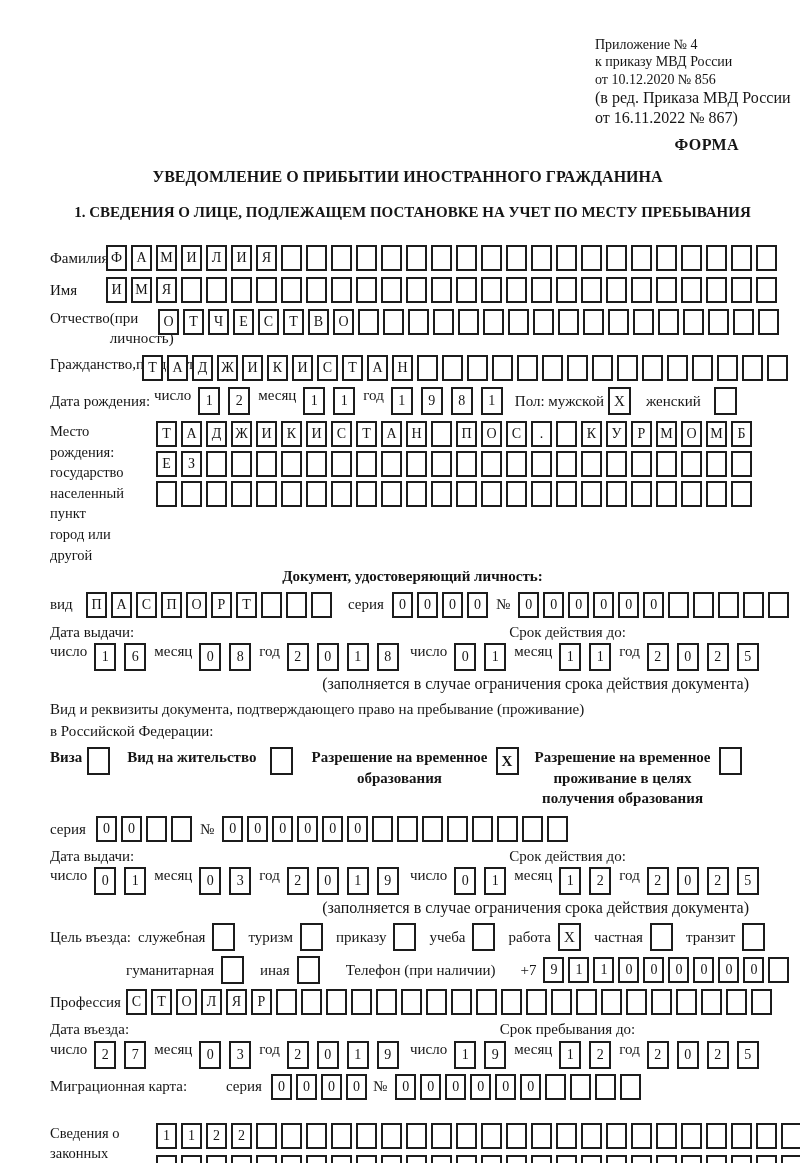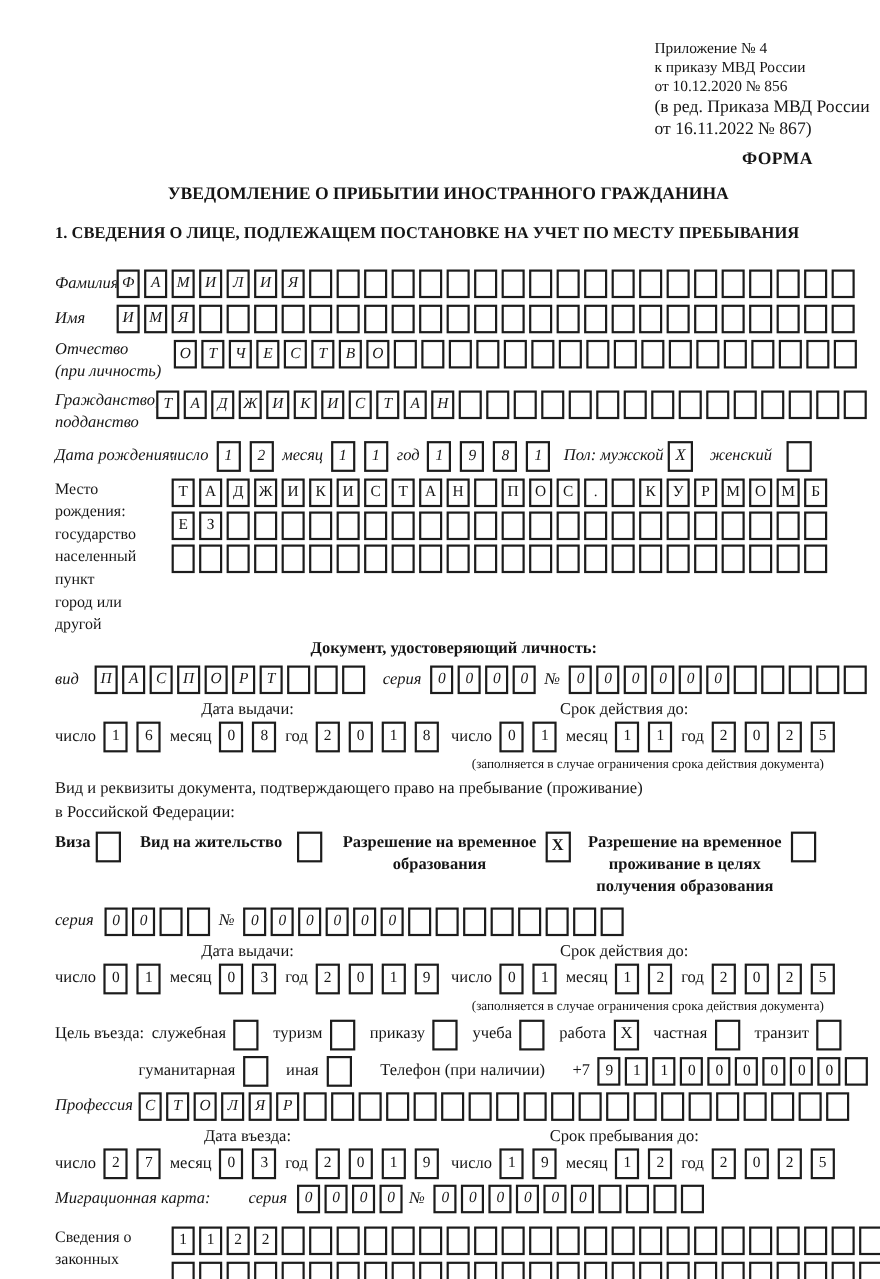--- a/index.html
+++ b/index.html
@@ -6,46 +6,46 @@
   body{width:800px;height:1163px;overflow:hidden;}
   .page{box-sizing:border-box;width:800px;height:1163px;padding:36px 25px 0 50px;
         font-family:"Liberation Serif","DejaVu Serif",serif;color:#151515;font-size:15px;}
   
   .appendix{margin-left:545px;}
   .apline{line-height:1.24;font-size:14px;white-space:nowrap;}
   .apline.rev{font-size:16px;line-height:1.26;}
   .forma{margin-top:8px;text-align:right;padding-right:36px;font-weight:bold;font-size:16px;letter-spacing:.4px;}
   .title{margin-top:12px;text-align:center;font-weight:bold;font-size:16px;line-height:1.38;padding-right:10px;}
   .uline{display:inline-block;width:62px;border-bottom:2px solid #222;margin-left:10px;transform:translateY(-3px);}
-  .sec-heading{margin-top:15px;margin-bottom:24px;font-weight:bold;font-size:15px;line-height:1.2;white-space:nowrap;}
+  .sec-heading{margin-top:15px;margin-bottom:24px;font-weight:bold;font-size:15px;line-height:1.2;white-space:nowrap;text-align:center;}
   
-  .fieldrow{display:flex;align-items:center;margin-bottom:6px;font-style:italic;}
+  .fieldrow{display:flex;align-items:center;margin-bottom:6px;}
   .fieldrow.top{align-items:flex-start;}
   .flabel{flex:none;white-space:nowrap;}
-  .labelcol{flex:none;display:flex;flex-direction:column;line-height:1.32;}
+  .labelcol{flex:none;display:flex;flex-direction:row;line-height:1.32;}
   .cells{display:flex;flex-wrap:nowrap;}
   .cell{box-sizing:border-box;flex:none;width:21px;height:26px;border:2px solid #1c1c1c;margin-right:4px;
         display:flex;align-items:center;justify-content:center;font-size:14px;line-height:1;background:#fff;}
   .checkbox{box-sizing:border-box;flex:none;width:23px;height:28px;border:2px solid #1c1c1c;
         display:inline-flex;align-items:center;justify-content:center;font-size:15px;background:#fff;}
-  .dategroup{display:flex;align-items:center;}
+  .dategroup{display:flex;align-items:flex-start;}
   .dategroup .cell{width:22px;height:28px;margin-right:8px;}
   .dlabel{margin-right:7px;white-space:nowrap;}
   
   .bp{display:flex;align-items:flex-start;margin-bottom:2px;}
   .bp-labels{flex:none;width:106px;display:flex;flex-direction:column;line-height:1.42;font-size:14.5px;}
   .cellrow{display:flex;margin-bottom:4px;}
   
   .doc-heading{margin:2px 0 5px;text-align:center;font-weight:bold;font-size:15px;line-height:1.3;}
   .dh-row{display:flex;line-height:1.15;margin-bottom:2px;}
-  .dh-left{flex:none;width:350px;text-align:center;}
+  .dh-left{flex:none;width:350px;text-align:left;}
   .dh-right{flex:1;text-align:center;padding-right:40px;}
   .dv-row{display:flex;align-items:center;margin-bottom:3px;}
   .dv-left{flex:none;width:360px;display:flex;}
-  .note-right{text-align:right;padding-right:26px;font-size:12px;line-height:1.25;margin-bottom:5px;}
+  .note-right{text-align:right;padding-right:26px;font-size:16px;line-height:1.25;margin-bottom:5px;}
   .intro{line-height:1.45;}
   .intro.last{margin-bottom:5px;}
   
   .options-row{display:flex;align-items:flex-start;margin-bottom:8px;font-weight:bold;}
   .opt{display:flex;align-items:flex-start;}
   .olabel{white-space:nowrap;margin-right:8px;line-height:1.35;}
   .olabel.multi{display:flex;flex-direction:column;text-align:center;line-height:1.35;}
   
   .prow{display:flex;align-items:center;margin-bottom:5px;}
   .plabel{white-space:nowrap;margin-right:7px;}
@@ -591,21 +591,21 @@
           <span class="cell">2</span>
           <span class="dlabel">год</span>
           <span class="cell">2</span>
           <span class="cell">0</span>
           <span class="cell">2</span>
           <span class="cell">5</span>
         </span>
       </div>
   </div>
 
-  <div class="fieldrow" style="margin-bottom:12px">
+  <div class="fieldrow" style="margin-bottom:23px">
     <span class="flabel" style="width:176px">Миграционная карта:</span>
     <span class="flabel" style="margin-right:9px">серия</span>
     <span class="cells">
         <span class="cell">0</span>
         <span class="cell">0</span>
         <span class="cell">0</span>
         <span class="cell">0</span>
       </span>
     <span class="flabel" style="margin:0 8px 0 2px">№</span>
     <span class="cells">

